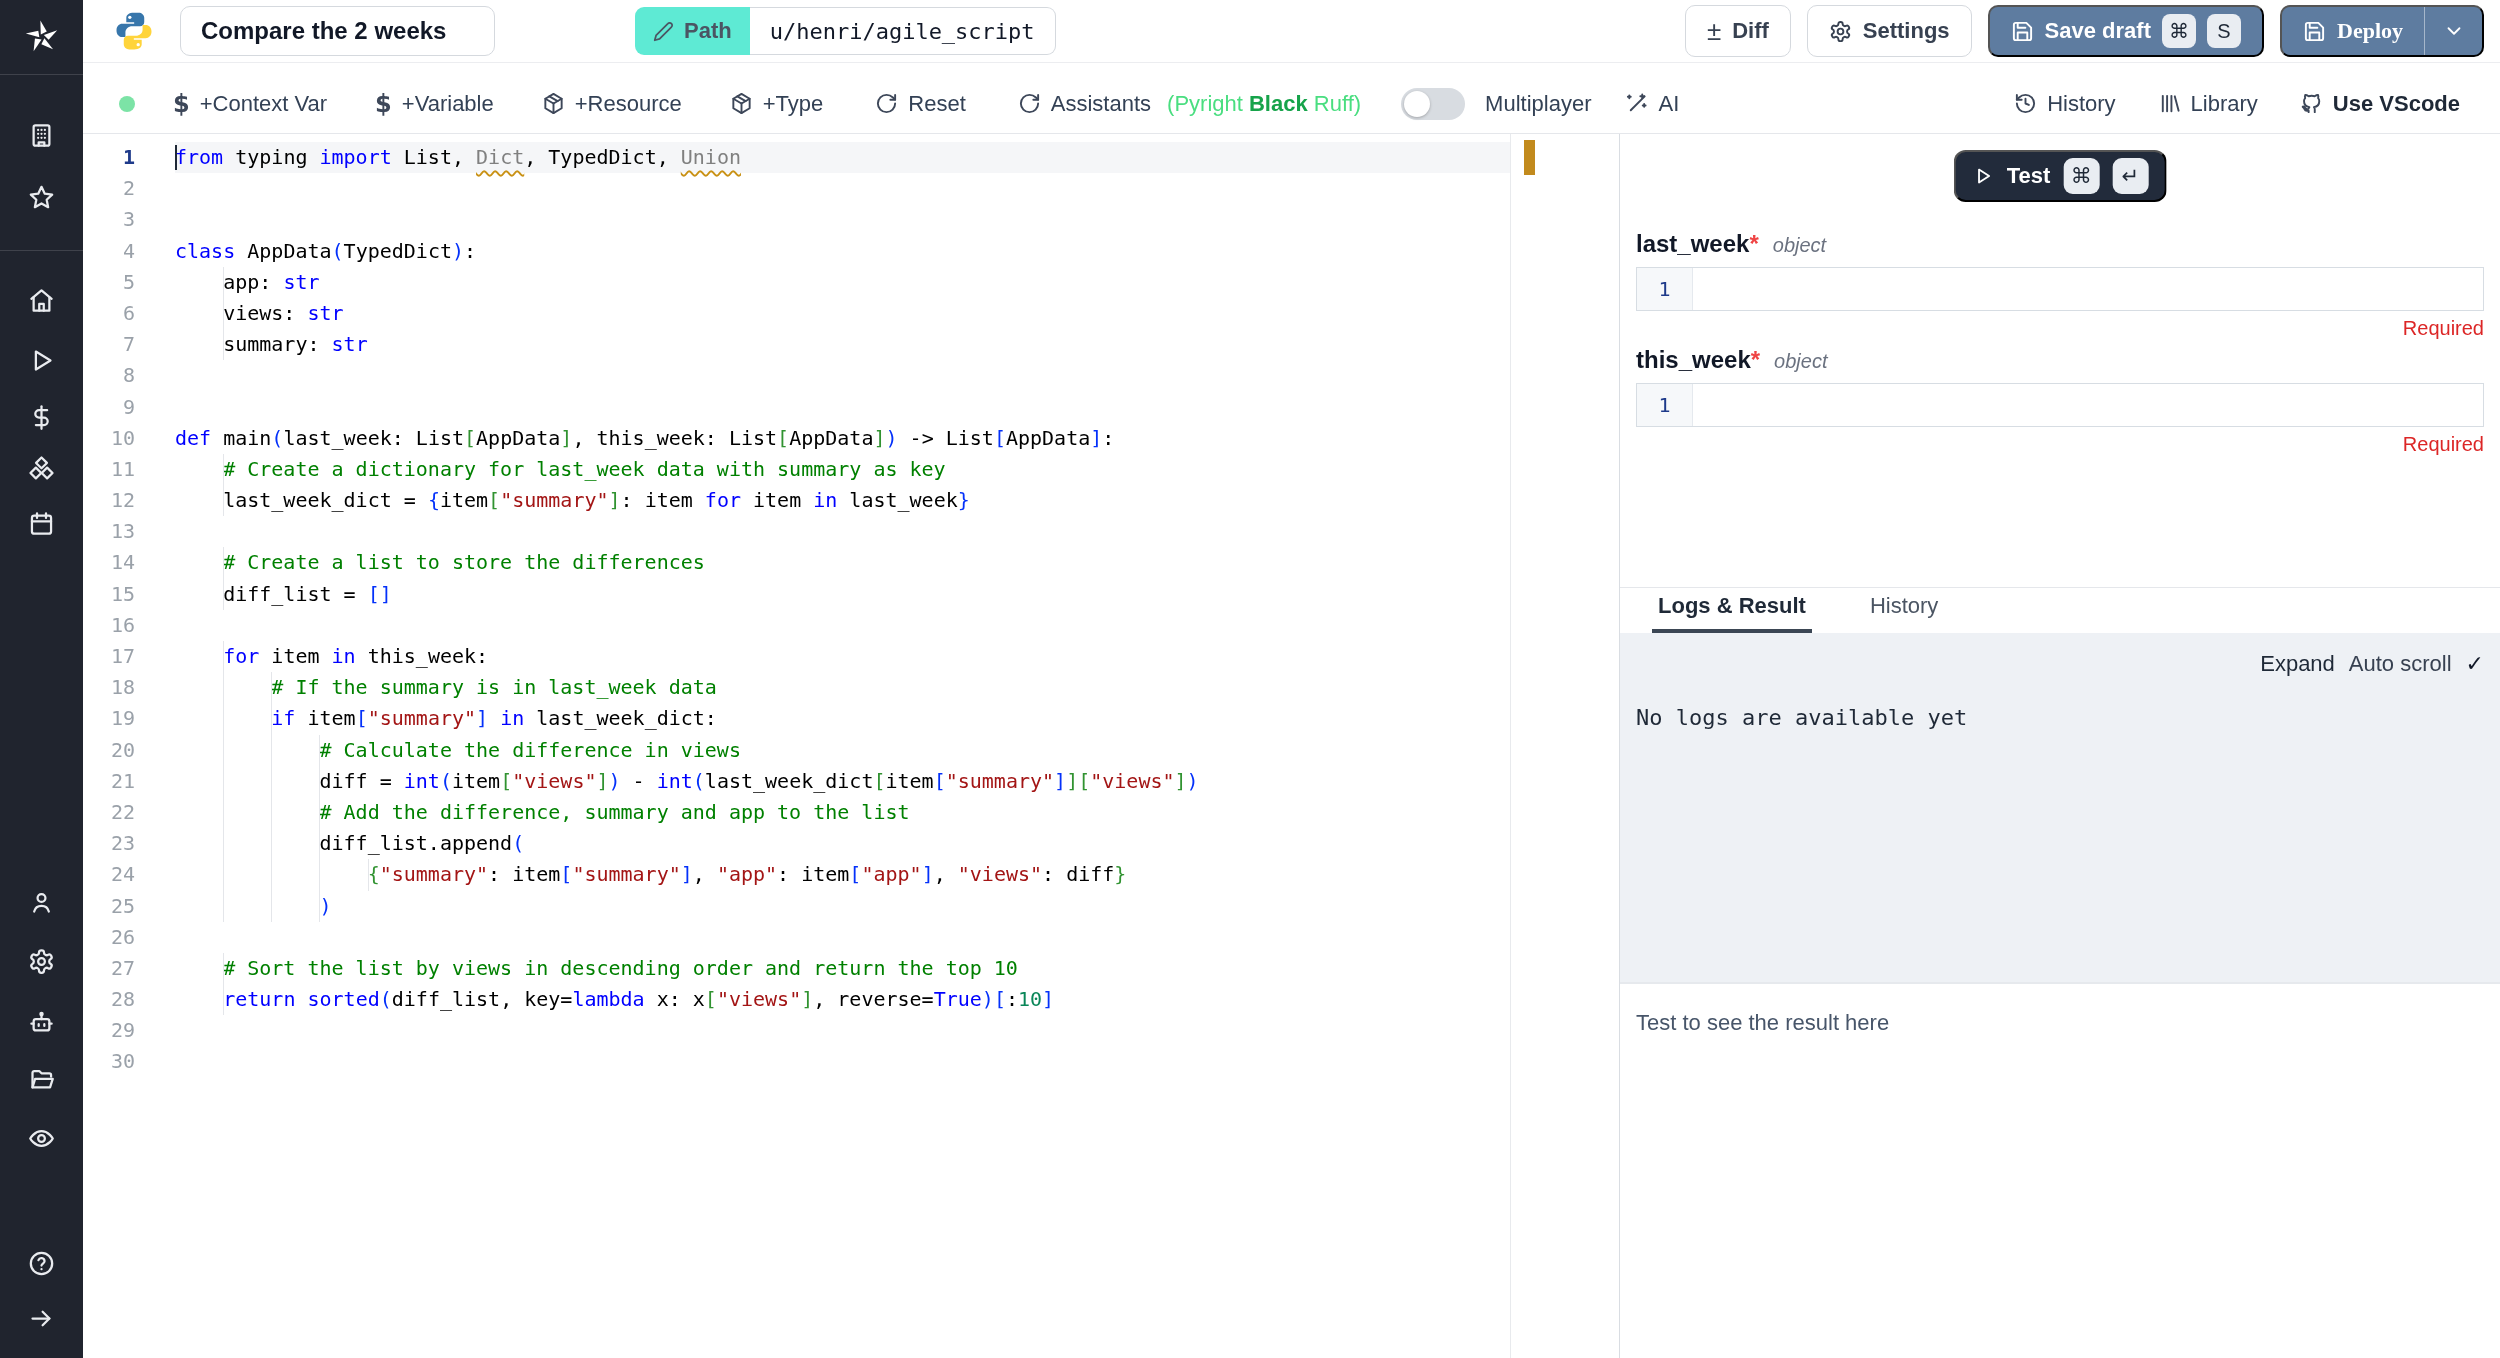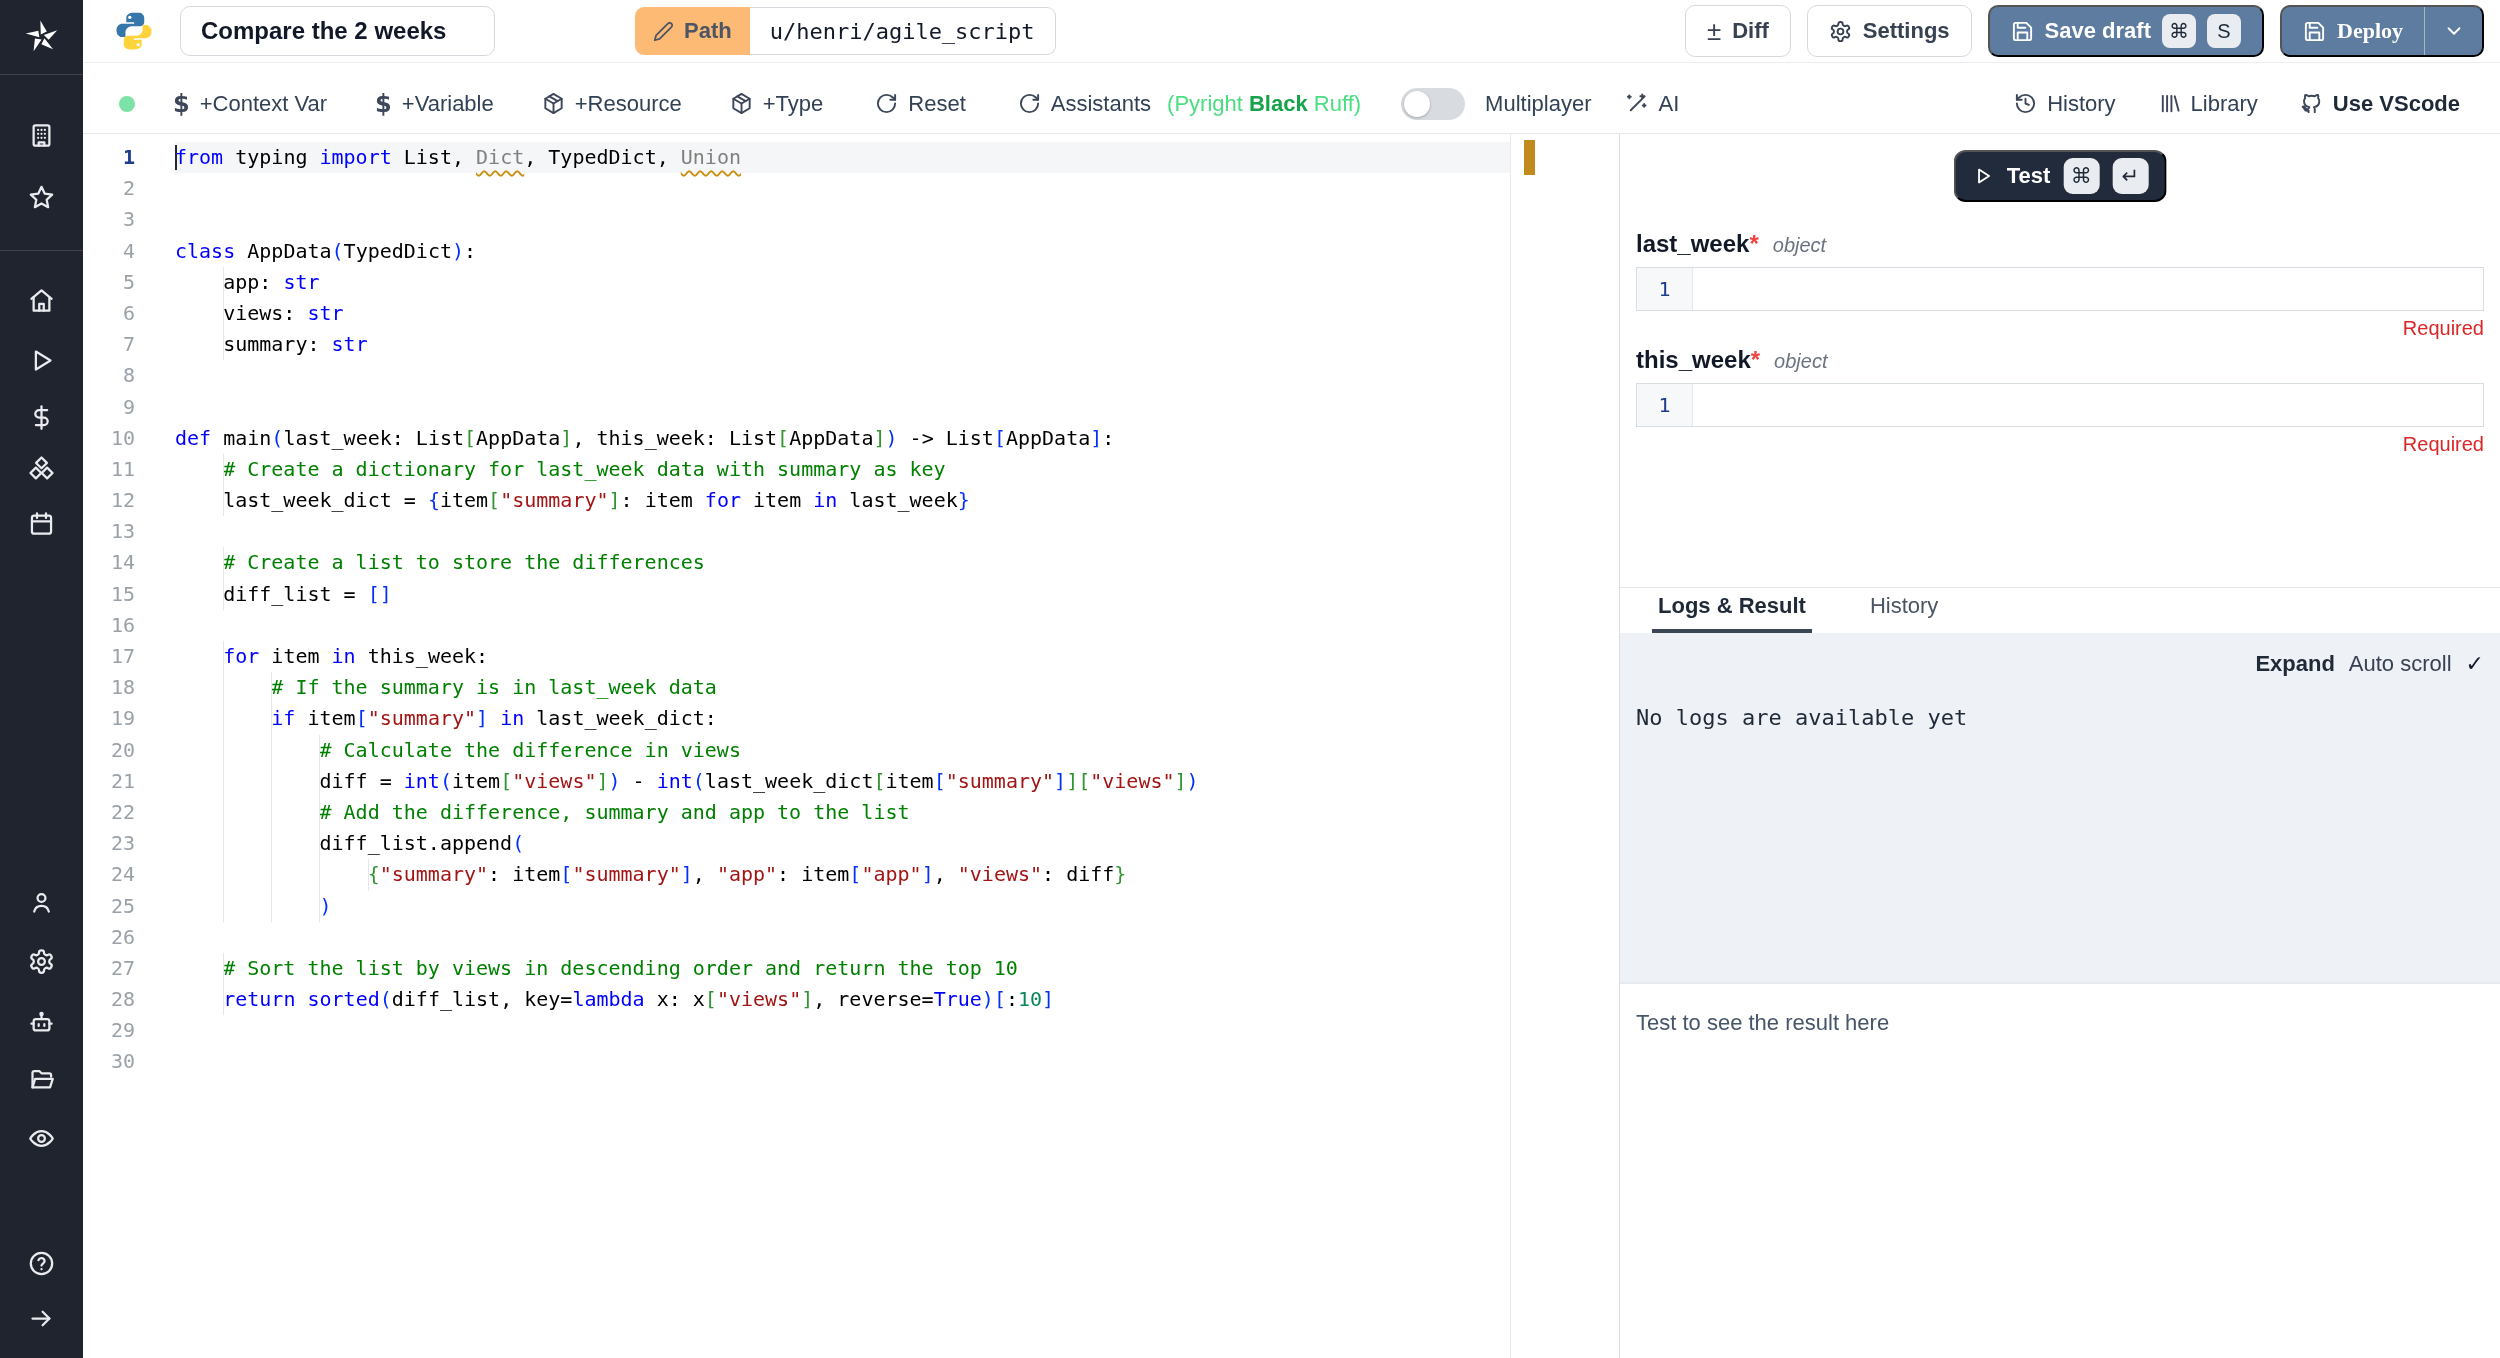--- a/index.html
+++ b/index.html
@@ -15,21 +15,21 @@
   .rail-sep { position:absolute; left:0; width:83px; height:0; border-top:1px solid rgba(255,255,255,.14); }
 
   
   .main { position:absolute; left:83px; top:0; right:0; bottom:0; }
 
   
   .hdr { position:absolute; left:0; right:0; top:0; height:63px; background:#fff; border-bottom:1px solid #ecedf0; display:flex; align-items:center; }
   .py-logo { margin-left:30px; width:42px; height:42px; flex:0 0 auto; }
   .title-box { margin-left:25px; width:315px; height:50px; border:1.5px solid #d5d9de; border-radius:10px; display:flex; align-items:center; padding:0 20px; font-size:24px; font-weight:600; color:#111827; background:#fff; }
   .path-group { margin-left:140px; height:48px; display:flex; align-items:stretch; }
-  .path-chip { background:#fdba74; border-radius:9px 0 0 9px; display:flex; align-items:center; gap:10px; padding:0 18px; color:#4b5563; font-weight:700; font-size:22px; }
+  .path-chip { background:#5eead4; border-radius:9px 0 0 9px; display:flex; align-items:center; gap:10px; padding:0 18px; color:#4b5563; font-weight:700; font-size:22px; }
   .path-chip svg { width:21px; height:21px; stroke:#4b5563; stroke-width:2; fill:none; stroke-linecap:round; stroke-linejoin:round; }
   .path-val { border:1.5px solid #d5d9de; border-left:none; border-radius:0 9px 9px 0; display:flex; align-items:center; padding:0 20px; font-family:"DejaVu Sans Mono", monospace; font-size:22px; color:#111827; min-width:268px; background:#fff; }
   .hdr-right { margin-left:auto; display:flex; align-items:center; gap:16px; padding-right:16px; }
   .btn { height:52px; display:flex; align-items:center; gap:11px; padding:0 21px; border-radius:10px; font-size:22px; font-weight:600; cursor:pointer; white-space:nowrap; }
   .btn.outline { border:1.5px solid #d5d9de; color:#374151; background:#fff; }
   .btn.outline svg { width:23px; height:23px; stroke:#374151; stroke-width:2; fill:none; stroke-linecap:round; stroke-linejoin:round; }
   .btn.fill { background:#5e7ca0; color:#fff; }
   .btn.fill svg { width:23px; height:23px; stroke:#fff; stroke-width:2; fill:none; stroke-linecap:round; stroke-linejoin:round; }
   .pm { font-size:26px; font-weight:500; line-height:1; color:#374151; }
   kbd.chip { display:inline-flex; align-items:center; justify-content:center; min-width:34px; height:34px; padding:0 7px; background:#e9edf2; color:#1f2937; border-radius:8px; font-family:"Liberation Sans", sans-serif; font-size:20px; font-weight:500; }
@@ -80,21 +80,21 @@
   .arg-type { font-size:20px; font-style:italic; color:#6b7280; }
   .mini-ed { margin-top:9px; height:44px; border:1px solid #d7dde3; background:#fff; display:flex; cursor:text; }
   .mini-gut { width:56px; background:#f6f8fa; border-right:1px solid #e5e9ee; display:flex; align-items:center; justify-content:center; font-family:"DejaVu Sans Mono", monospace; font-size:20px; color:#1e3a8a; }
   .mini-body { flex:1; }
   .req { margin-top:6px; text-align:right; color:#dc2626; font-size:20px; }
   .tabs { position:absolute; left:0; right:0; top:453px; height:46px; border-top:1px solid #e5e7eb; display:flex; align-items:flex-end; padding-left:32px; gap:52px; background:#fff; }
   .tab { font-size:22px; padding:0 6px 10px 6px; cursor:pointer; color:#4b5563; border-bottom:4px solid transparent; }
   .tab.active { color:#1f2937; font-weight:600; border-bottom-color:#3b4654; }
   .logs { position:absolute; left:0; right:0; top:499px; height:349px; background:#eef1f5; }
   .logs-ctl { position:absolute; top:18px; right:16px; display:flex; align-items:center; gap:14px; font-size:22px; color:#1f2937; }
-  .logs-ctl .expand { font-weight:700; cursor:pointer;text-align:center; }
+  .logs-ctl .expand { font-weight:400; cursor:pointer;text-align:center; }
   .logs-ctl .autoscroll { font-weight:400; color:#374151; cursor:pointer; }
   .logs-ctl .chk { font-size:22px; color:#111827; }
   .logs-empty { position:absolute; left:16px; top:72px; font-family:"DejaVu Sans Mono", monospace; font-size:22px; color:#1f2937; }
   .result { position:absolute; left:0; right:0; top:848px; bottom:0; background:#fff; border-top:2px solid #e6e9ed; }
   .result-ph { position:absolute; left:16px; top:26px; font-size:22px; color:#475569; }
 </style>
 </head>
 <body>
 
 <div class="app">

